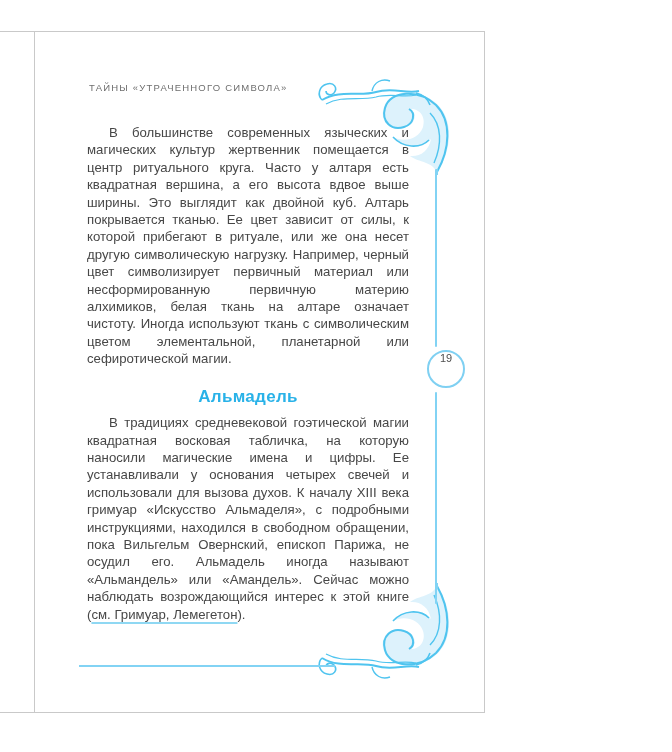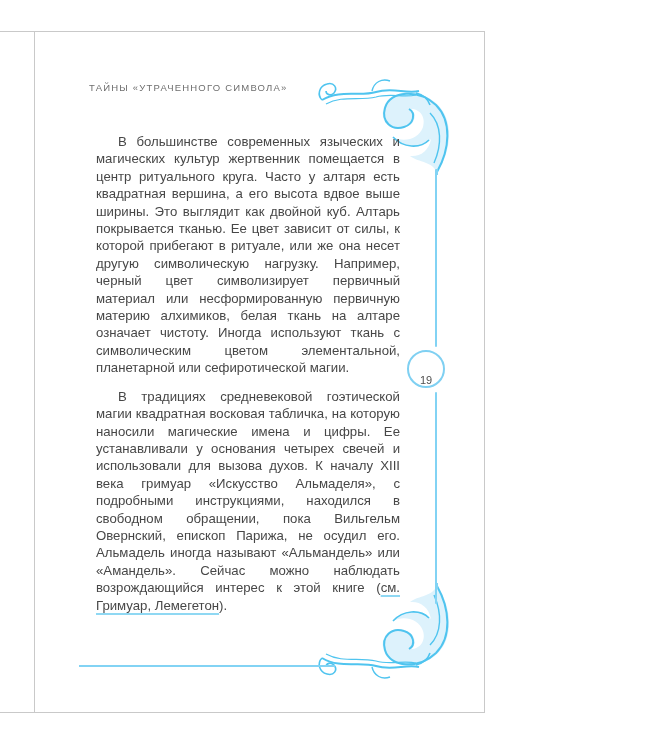--- a/index.html
+++ b/index.html
@@ -50,21 +50,21 @@
     position: absolute;
     left: 50px;
     top: 90px;
     width: 326px;
     color: #474747;
     font-size: 13.2px;
     line-height: 17.4px;
     text-align: justify;
   }
   .body-par {
-    margin: 11px;
+    margin: 2px;
     text-indent: 22px;
   }
   .body-par.continued {
     text-align-last: justify;
   }
   .entry-title {
     margin: 20px 0 9px 0;
     text-align: center;
     text-indent: 0;
     color: #29b2e8;
@@ -105,30 +105,30 @@
     position: absolute;
     left: 44px;
     top: 633px;
     width: 256px;
     height: 2px;
     background: #82d3f4;
   }
 
   .page-badge {
     position: absolute;
-    left: 372px;
+    left: 392px;
     top: 318px;
     width: 38px;
     height: 38px;
     box-sizing: border-box;
     border: 2px solid #7fd0f2;
     border-radius: 50%;
     background: #ffffff;
     display: flex;
-    align-items: flex-end;
+    align-items: flex-start;
     justify-content: center;
     font-size: 11px;
     color: #4f4f4f;
     z-index: 2;
   }
   .content { z-index: 1; }
 </style>
 </head>
 <body>
 
@@ -169,17 +169,18 @@
     <div class="v-rule v-rule-a"></div>
     <div class="v-rule v-rule-b"></div>
     <div class="h-rule"></div>
 
     <div class="page-badge">
         <span>19</span>
       </div>
 
     <div class="content">
       <p class="body-par">В большинстве современных языческих и магических культур жертвенник помещается в центр ритуального круга. Часто у алтаря есть квадратная вершина, а его высота вдвое выше ширины. Это выглядит как двойной куб. Алтарь покрывается тканью. Ее цвет зависит от силы, к которой прибегают в ритуале, или же она несет другую символическую нагрузку. Например, черный цвет символизирует первичный материал или несформированную первичную материю алхимиков, белая ткань на алтаре означает чистоту. Иногда используют ткань с символическим цветом элементальной, планетарной или сефиротической магии.</p>
+      <h2 class="entry-title">Альмадель</h2>
       <p class="body-par"><span>В традициях средневековой гоэтической магии квадратная восковая табличка, на которую наносили магические имена и цифры. Ее устанавливали у основания четырех свечей и использовали для вызова духов. К началу XIII века гримуар «Искусство Альмаделя», с подробными инструкциями, находился в свободном обращении, пока Вильгельм Овернский, епископ Парижа, не осудил его. Альмадель иногда называют «Альмандель» или «Амандель». Сейчас можно наблюдать возрождающийся интерес к этой книге (</span><a class="xref-link">см. Гримуар, Лемегетон</a><span>).</span></p>
     </div>
 
   </div>
 </div>
 
 </body></html>

